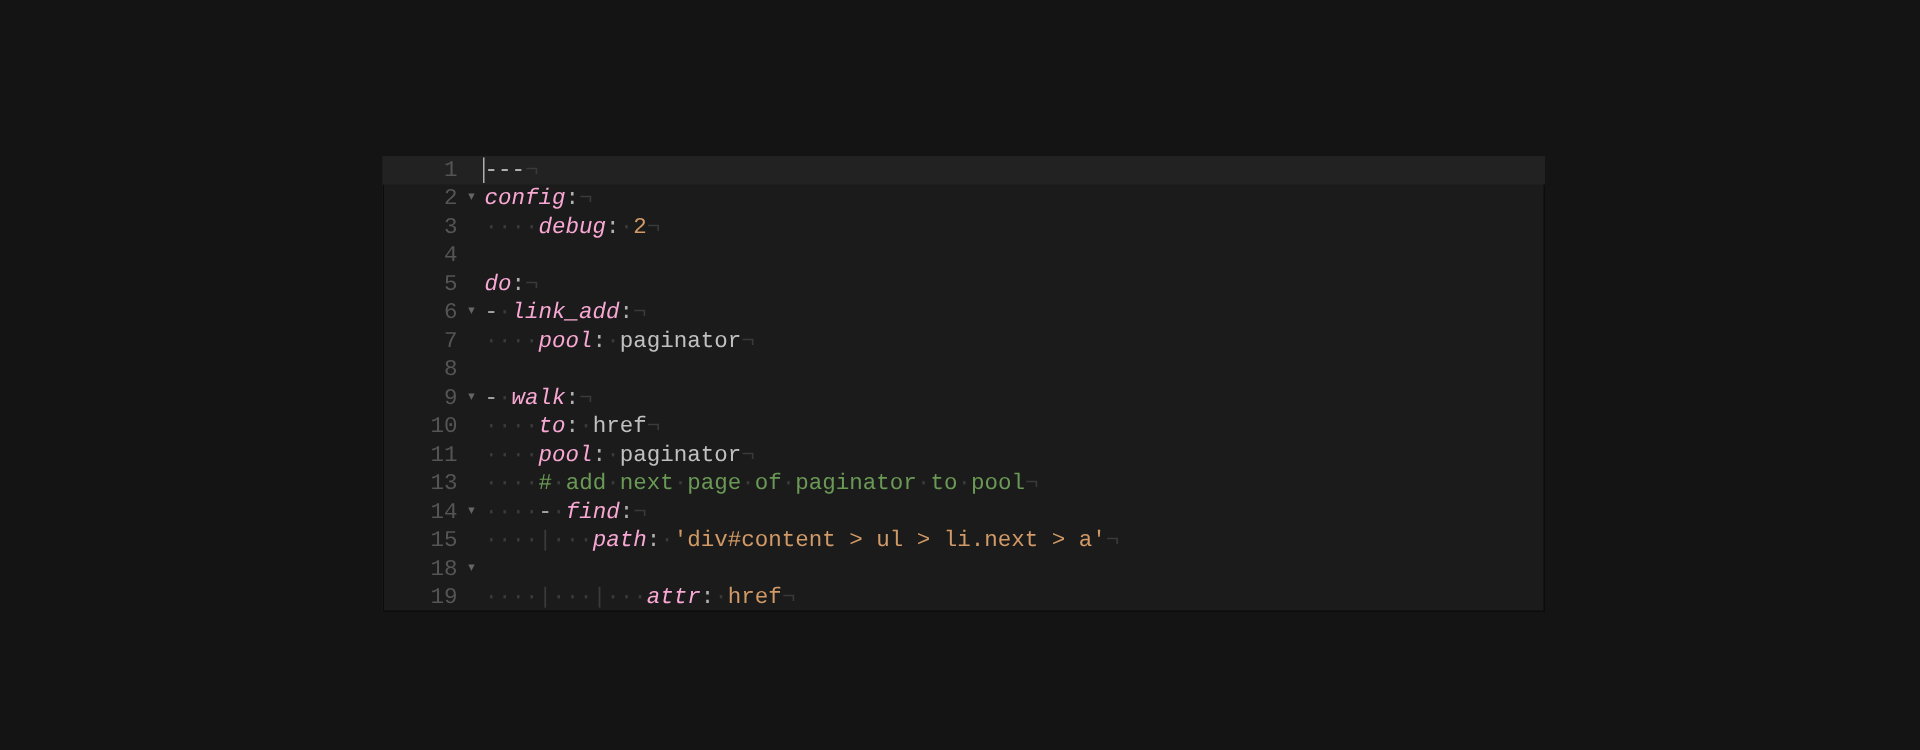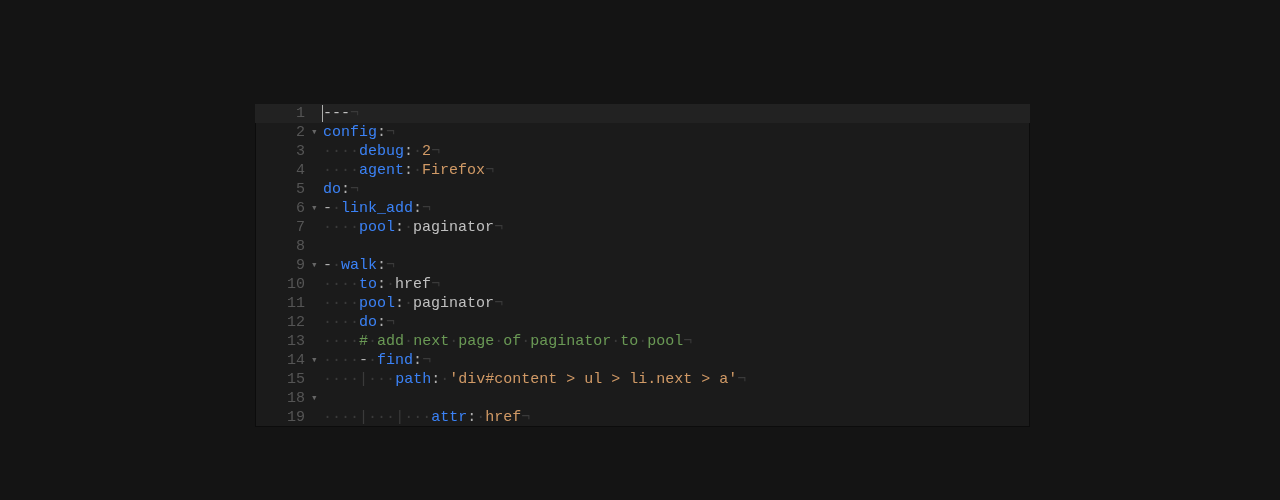--- a/index.html
+++ b/index.html
@@ -5,21 +5,21 @@
   html,body{margin:0;padding:0;background:#141414;width:1280px;height:500px;overflow:hidden;font-family:Consolas,'Courier New',monospace;font-size:15px;}
   .page{width:1280px;height:500px;position:relative;}
   .editor{position:absolute;left:255px;top:104px;width:775px;background:#1b1b1b;box-shadow:0 0 0 1px #0c0c0c inset;}
   .row{display:flex;height:19px;line-height:19px;}
   .row.current{background:#222222;}
   .gutter{width:50px;text-align:right;padding-right:6px;color:#555;user-select:none;}
   .gut-num{display:inline-block;}
   .fold{width:10px;color:#666;font-size:11px;user-select:none;}
   .code{white-space:pre;padding-left:2px;}
   .ws{color:#3a3a3a;}   
-  .key{color:#3b82f6;}   
+  .key{color:#f9a8d4;font-style:italic;}   
   .num{color:#d19a66;}   
   .val{color:#c0c0c0;}   
   .cmt{color:#6a9955;}   
   .punct{color:#b0b0b0;}
   .cursor{border-left:1px solid #aeafad;margin-left:-1px;}
 </style>
 </head>
 <body>
 
 <div class="page">
@@ -35,21 +35,20 @@
         <div class="code"><span class="key">config</span><span class="punct">:</span><span class="ws">¬</span></div>
       </div>
       <div class="row">
         <div class="gutter"><span class="gut-num">3</span></div>
         <div class="fold"></div>
         <div class="code"><span class="ws">·</span><span class="ws">·</span><span class="ws">·</span><span class="ws">·</span><span class="key">debug</span><span class="punct">:</span><span class="ws">·</span><span class="num">2</span><span class="ws">¬</span></div>
       </div>
       <div class="row">
         <div class="gutter"><span class="gut-num">4</span></div>
         <div class="fold"></div>
-        <div class="code"><span class="ws">·</span><span class="ws">·</span><span class="ws">·</span><span class="ws">·</span><span class="key">agent</span><span class="punct">:</span><span class="ws">·</span><span class="num">Firefox</span><span class="ws">¬</span></div>
       </div>
       <div class="row">
         <div class="gutter"><span class="gut-num">5</span></div>
         <div class="fold"></div>
         <div class="code"><span class="key">do</span><span class="punct">:</span><span class="ws">¬</span></div>
       </div>
       <div class="row">
         <div class="gutter"><span class="gut-num">6</span></div>
         <div class="fold">▾</div>
         <div class="code"><span class="punct">-</span><span class="ws">·</span><span class="key">link_add</span><span class="punct">:</span><span class="ws">¬</span></div>
@@ -72,25 +71,20 @@
         <div class="gutter"><span class="gut-num">10</span></div>
         <div class="fold"></div>
         <div class="code"><span class="ws">·</span><span class="ws">·</span><span class="ws">·</span><span class="ws">·</span><span class="key">to</span><span class="punct">:</span><span class="ws">·</span><span class="val">href</span><span class="ws">¬</span></div>
       </div>
       <div class="row">
         <div class="gutter"><span class="gut-num">11</span></div>
         <div class="fold"></div>
         <div class="code"><span class="ws">·</span><span class="ws">·</span><span class="ws">·</span><span class="ws">·</span><span class="key">pool</span><span class="punct">:</span><span class="ws">·</span><span class="val">paginator</span><span class="ws">¬</span></div>
       </div>
       <div class="row">
-        <div class="gutter"><span class="gut-num">12</span></div>
-        <div class="fold"></div>
-        <div class="code"><span class="ws">·</span><span class="ws">·</span><span class="ws">·</span><span class="ws">·</span><span class="key">do</span><span class="punct">:</span><span class="ws">¬</span></div>
-      </div>
-      <div class="row">
         <div class="gutter"><span class="gut-num">13</span></div>
         <div class="fold"></div>
         <div class="code"><span class="ws">·</span><span class="ws">·</span><span class="ws">·</span><span class="ws">·</span><span class="cmt">#</span><span class="ws">·</span><span class="cmt">add</span><span class="ws">·</span><span class="cmt">next</span><span class="ws">·</span><span class="cmt">page</span><span class="ws">·</span><span class="cmt">of</span><span class="ws">·</span><span class="cmt">paginator</span><span class="ws">·</span><span class="cmt">to</span><span class="ws">·</span><span class="cmt">pool</span><span class="ws">¬</span></div>
       </div>
       <div class="row">
         <div class="gutter"><span class="gut-num">14</span></div>
         <div class="fold">▾</div>
         <div class="code"><span class="ws">·</span><span class="ws">·</span><span class="ws">·</span><span class="ws">·</span><span class="punct">-</span><span class="ws">·</span><span class="key">find</span><span class="punct">:</span><span class="ws">¬</span></div>
       </div>
       <div class="row">

